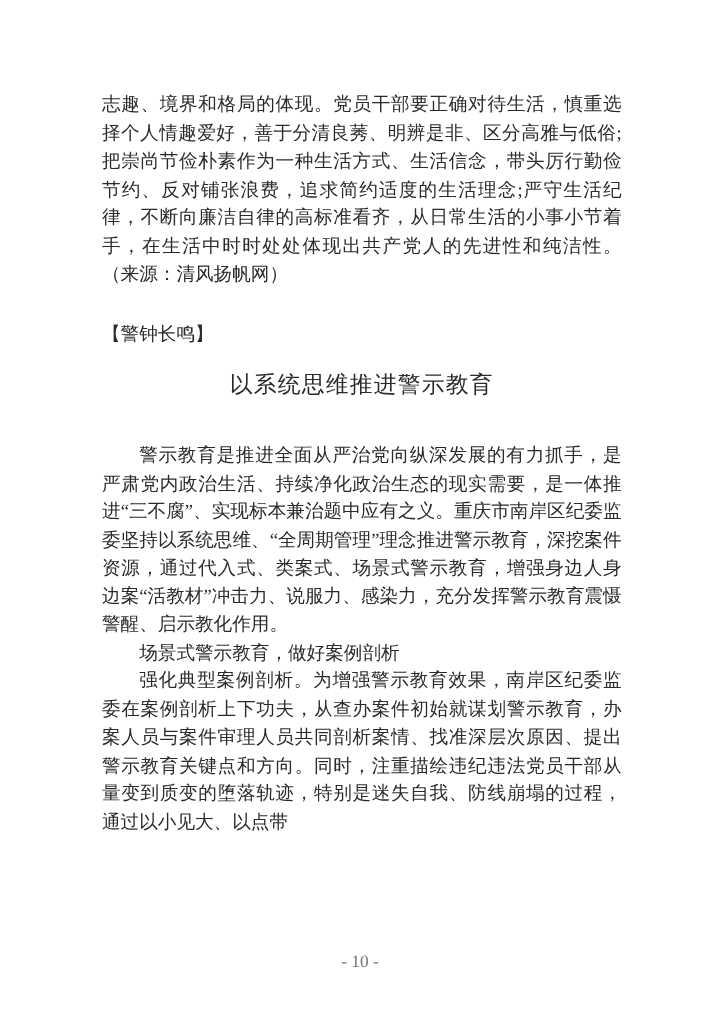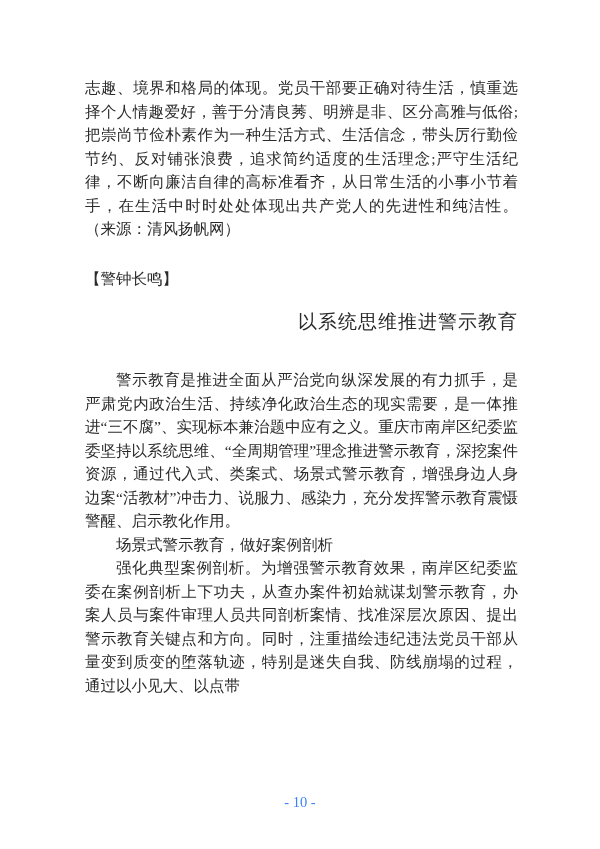--- a/index.html
+++ b/index.html
@@ -33,35 +33,35 @@
   .section-label {
     margin: 26px 0 0 0;
     font-size: 15.5px;
     line-height: 23.5px;
   }
   .article-title {
     margin: 18px 0 0 0;
     font-size: 19px;
     line-height: 28px;
     font-weight: normal;
-    text-align: right;
+    text-align: center;
     letter-spacing: 1px;
   }
   .first-article-para {
     margin-top: 32px;
   }
   .page-number {
     position: absolute;
     left: 0;
     right: 0;
     bottom: 38px;
     text-align: center;
     font-size: 14.5px;
     line-height: 18px;
-    color: #3b82f6;
+    color: #737373;
   }
 </style>
 </head>
 <body>
 
 <div class="page">
 
   <p class="body-text">志趣、境界和格局的体现。党员干部要正确对待生活，慎重选择个人情趣爱好，善于分清良莠、明辨是非、区分高雅与低俗;把崇尚节俭朴素作为一种生活方式、生活信念，带头厉行勤俭节约、反对铺张浪费，追求简约适度的生活理念;严守生活纪律，不断向廉洁自律的高标准看齐，从日常生活的小事小节着手，在生活中时时处处体现出共产党人的先进性和纯洁性。（来源：清风扬帆网）</p>
 
   <p class="section-label">【警钟长鸣】</p>

